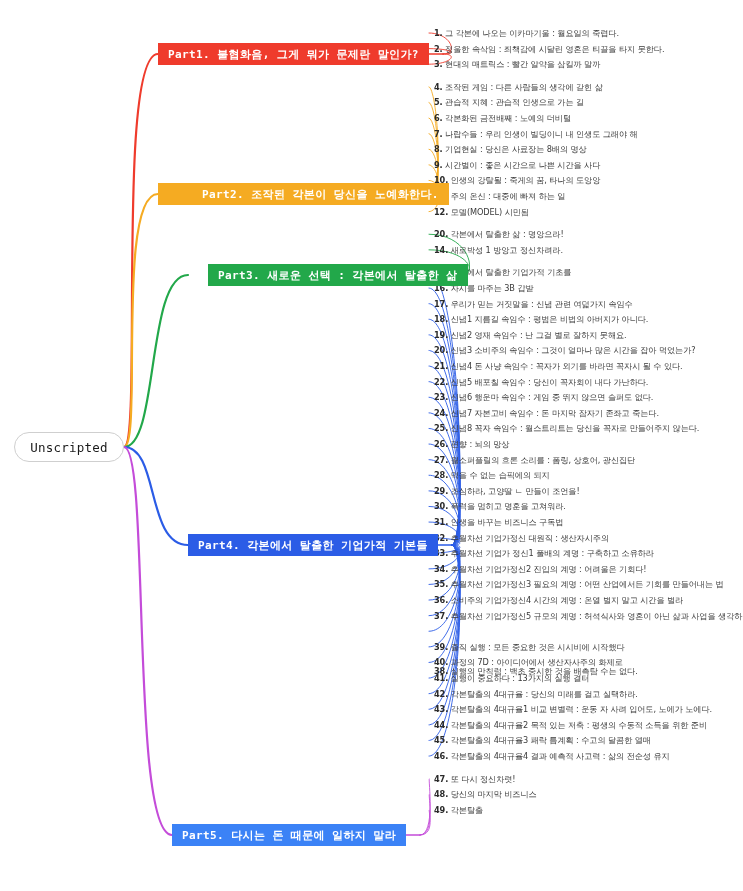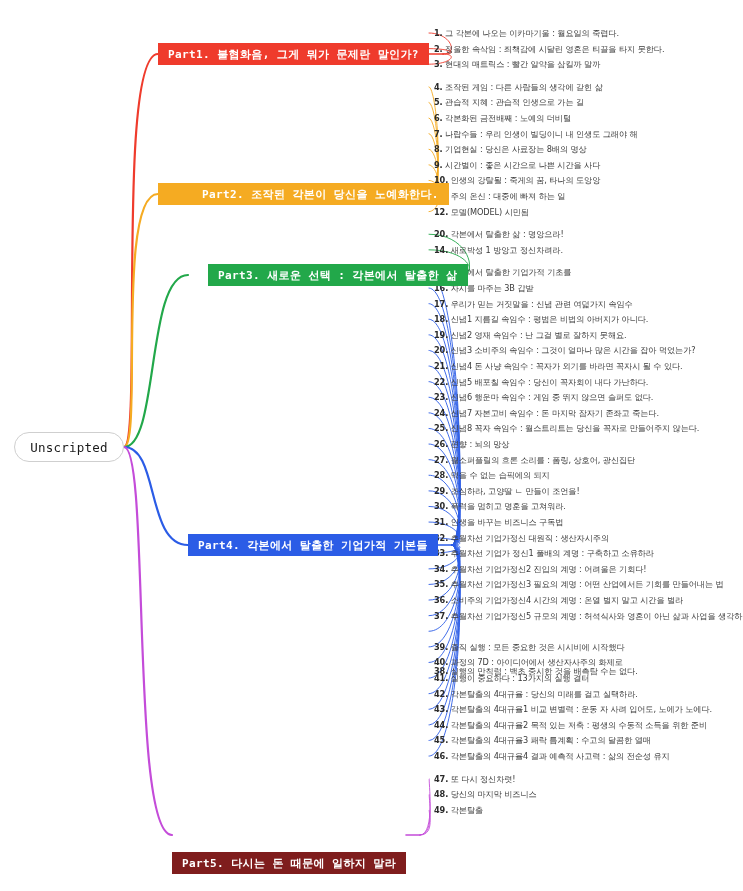--- a/index.html
+++ b/index.html
@@ -152,21 +152,21 @@
 
   <div class="root-node">
     <span>Unscripted</span>
   </div>
 
   <div id="parts">
       <div class="part-node" style="left: 158px; top: 43px; background: rgb(239, 59, 44);">Part1. 불협화음, 그게 뭐가 문제란 말인가?</div>
       <div class="part-node" style="left: 158px; top: 183px; background: rgb(245, 171, 34); padding-left: 44px;">Part2. 조작된 각본이 당신을 노예화한다.</div>
       <div class="part-node" style="left: 188px; top: 264px; background: rgb(34, 168, 74); margin-left: 20px;">Part3. 새로운 선택 : 각본에서 탈출한 삶</div>
       <div class="part-node" style="left: 188px; top: 534px; background: rgb(43, 92, 230);">Part4. 각본에서 탈출한 기업가적 기본들</div>
-      <div class="part-node" style="left: 172px; top: 824px; background: #7f1d1d; margin-top: 28px;">Part5. 다시는 돈 때문에 일하지 말라</div>
+      <div class="part-node" style="left: 172px; top: 824px; background: #3b82f6;">Part5. 다시는 돈 때문에 일하지 말라</div>
     </div>
   <div id="leaves">
       <div class="leaf" style="left: 434px; top: 28px;"><span class="num">1.</span><span> 그 각본에 나오는 이카마기울 : 월요일의 죽렵다.</span></div>
       <div class="leaf" style="left: 434px; top: 43.6px;"><span class="num">2.</span><span> 정울한 속삭임 : 죄책감에 시달린 영혼은 티끌을 타지 못한다.</span></div>
       <div class="leaf" style="left: 434px; top: 59.2px;"><span class="num">3.</span><span> 현대의 매트릭스 : 빨간 알약을 삼킬까 말까</span></div>
       <div class="leaf" style="left: 434px; top: 81.82px;"><span class="num">4.</span><span> 조작된 게임 : 다른 사람들의 생각에 갇힌 삶</span></div>
       <div class="leaf" style="left: 434px; top: 97.42px;"><span class="num">5.</span><span> 관습적 지혜 : 관습적 인생으로 가는 길</span></div>
       <div class="leaf" style="left: 434px; top: 113.02px;"><span class="num">6.</span><span> 각본화된 금전배째 : 노예의 더비털</span></div>
       <div class="leaf" style="left: 434px; top: 128.62px;"><span class="num">7.</span><span> 나랍수들 : 우리 인생이 빌딩이니 내 인생도 그래야 해</span></div>
       <div class="leaf" style="left: 434px; top: 144.22px;"><span class="num">8.</span><span> 기업현실 : 당신은 사료장는 8배의 명상</span></div>

